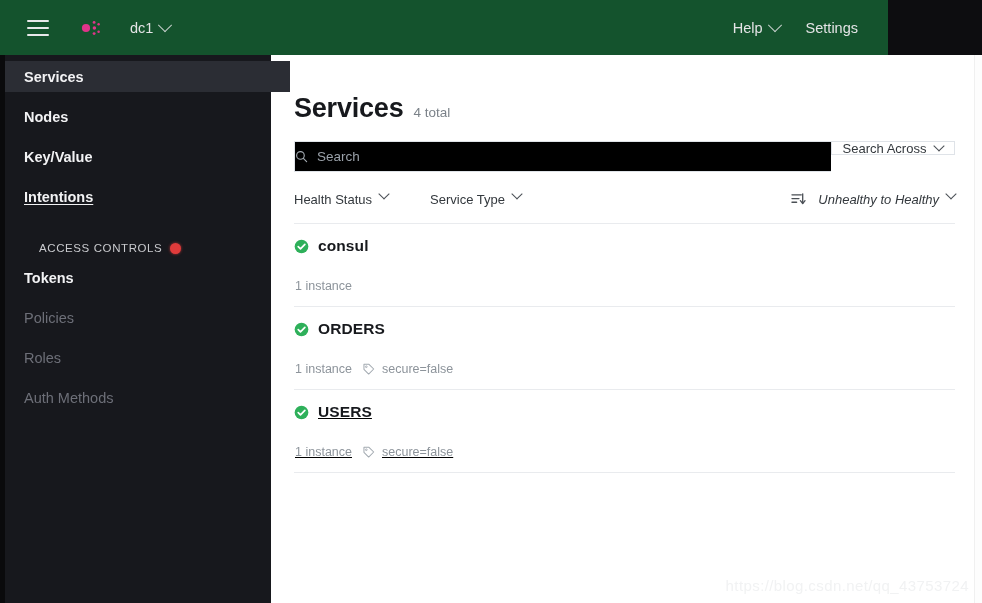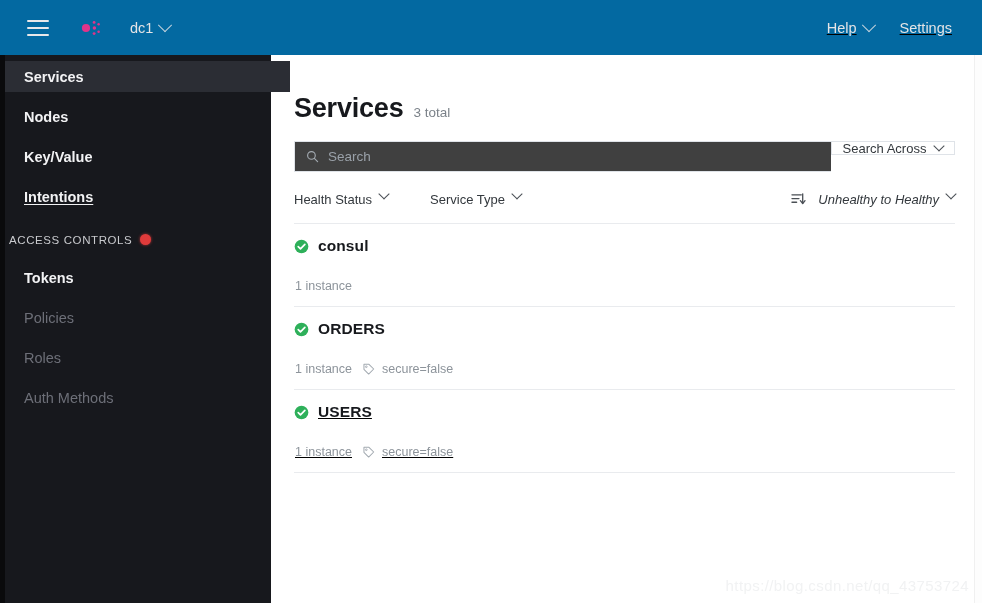--- a/index.html
+++ b/index.html
@@ -19,23 +19,23 @@
     width: 982px;
     height: 603px;
     background: #0d0d10;
     overflow: hidden;
   }
 
   
   .topnav {
     position: absolute;
     left: 0; top: 0;
-    width: 982px;
+    width: 888px;
     height: 55px;
-    background: #0369a1;
+    background: #14532d;
     display: flex;
     align-items: center;
     z-index: 5;
   }
   .hamburger {
     width: 22px;
     height: 16px;
     margin-left: 27px;
     display: flex;
     flex-direction: column;
@@ -73,21 +73,20 @@
     border-bottom: 1.6px solid currentColor;
     transform: rotate(45deg) translate(-2px,-2px);
     opacity: .85;
   }
   .topnav-right {
     margin-left: auto;
     margin-right: 30px;
     display: flex;
     align-items: center;
     gap: 26px;
-    text-decoration: underline;
   }
   .topnav-right .item {
     color: #e4e4e6;
     font-size: 14.5px;
     display: flex;
     align-items: center;
     gap: 7px;
     cursor: pointer;
   }
 
@@ -121,23 +120,23 @@
     margin-left: -0px;
   }
   .nav-item.underlined span.lbl {
     text-decoration: underline;
     text-underline-offset: 2px;
   }
   .nav-item.dim { color: #6d6f78; font-weight: 400; }
   .nav-section {
     height: 28px;
     display: flex;
-    align-items: flex-start;
+    align-items: center;
     gap: 8px;
-    padding-left: 4px;
+    padding-left: 34px;
     margin-top: 22px;
     color: #c9cace;
     font-size: 11.5px;
     letter-spacing: .6px;
     font-weight: 500;
   }
   .badge-dot {
     width: 11px;
     height: 11px;
     border-radius: 50%;
@@ -183,23 +182,22 @@
     display: flex;
     margin-top: 8px;
   }
   .search-box {
     flex: 1;
     height: 29px;
     border: 1px solid #dfe3e8;
     border-right: none;
     display: flex;
     align-items: center;
-    padding-left: 11px;
     gap: 9px;
-    background: #404040;
+    background: #000000;
     cursor: text;
   }
   .search-placeholder {
     color: #9aa1a9;
     font-size: 13.5px;
   }
   .search-across {
     width: 124px;
     height: 14px;
     box-sizing: border-box;
@@ -375,21 +373,21 @@
     <div class="nav-item spaced dim">
       <span class="lbl">Auth Methods</span>
     </div>
   </div>
 
   <div class="main">
     <div class="main-inner">
 
       <div class="page-title-row">
         <div class="page-title">Services</div>
-        <div class="page-total">3 total</div>
+        <div class="page-total">4 total</div>
       </div>
 
       <div class="search-row">
         <div class="search-box">
           <svg width="13" height="13" viewBox="0 0 16 16">
             <circle cx="6.7" cy="6.7" r="4.7" fill="none" stroke="#a3aab1" stroke-width="1.4"></circle>
             <line x1="10.3" y1="10.3" x2="14.3" y2="14.3" stroke="#a3aab1" stroke-width="1.4" stroke-linecap="round"></line>
           </svg>
           <span class="search-placeholder">Search</span>
         </div>

